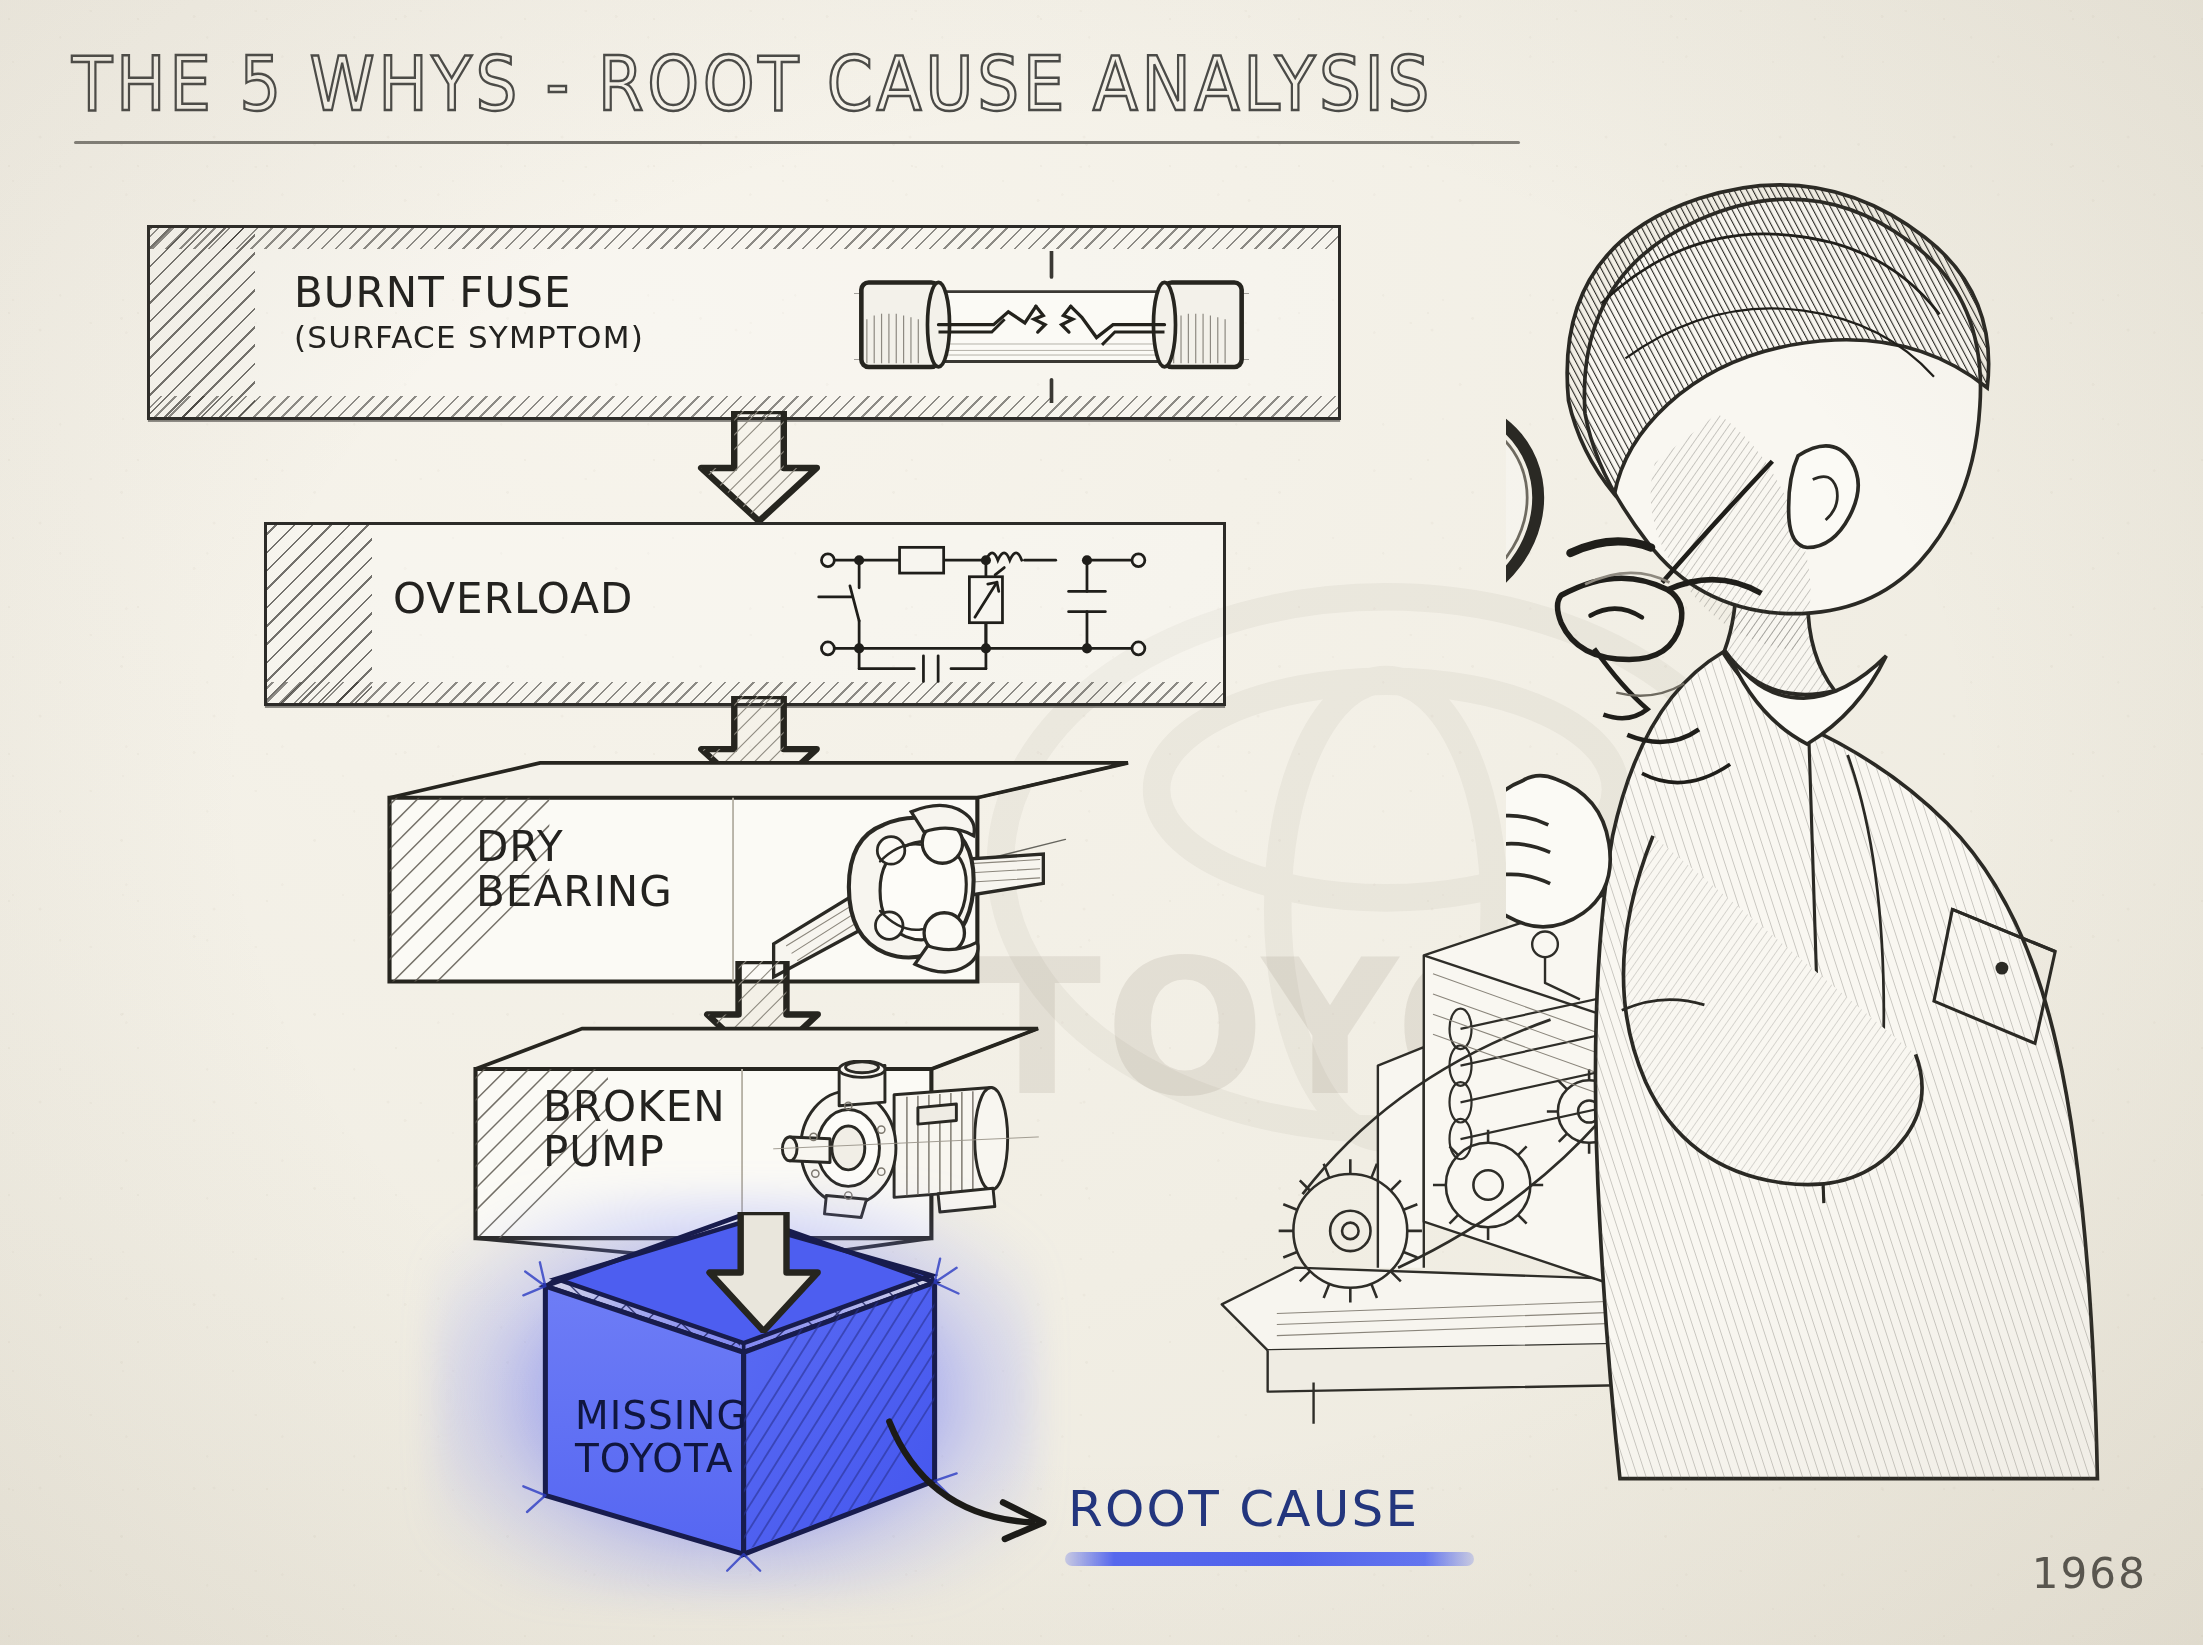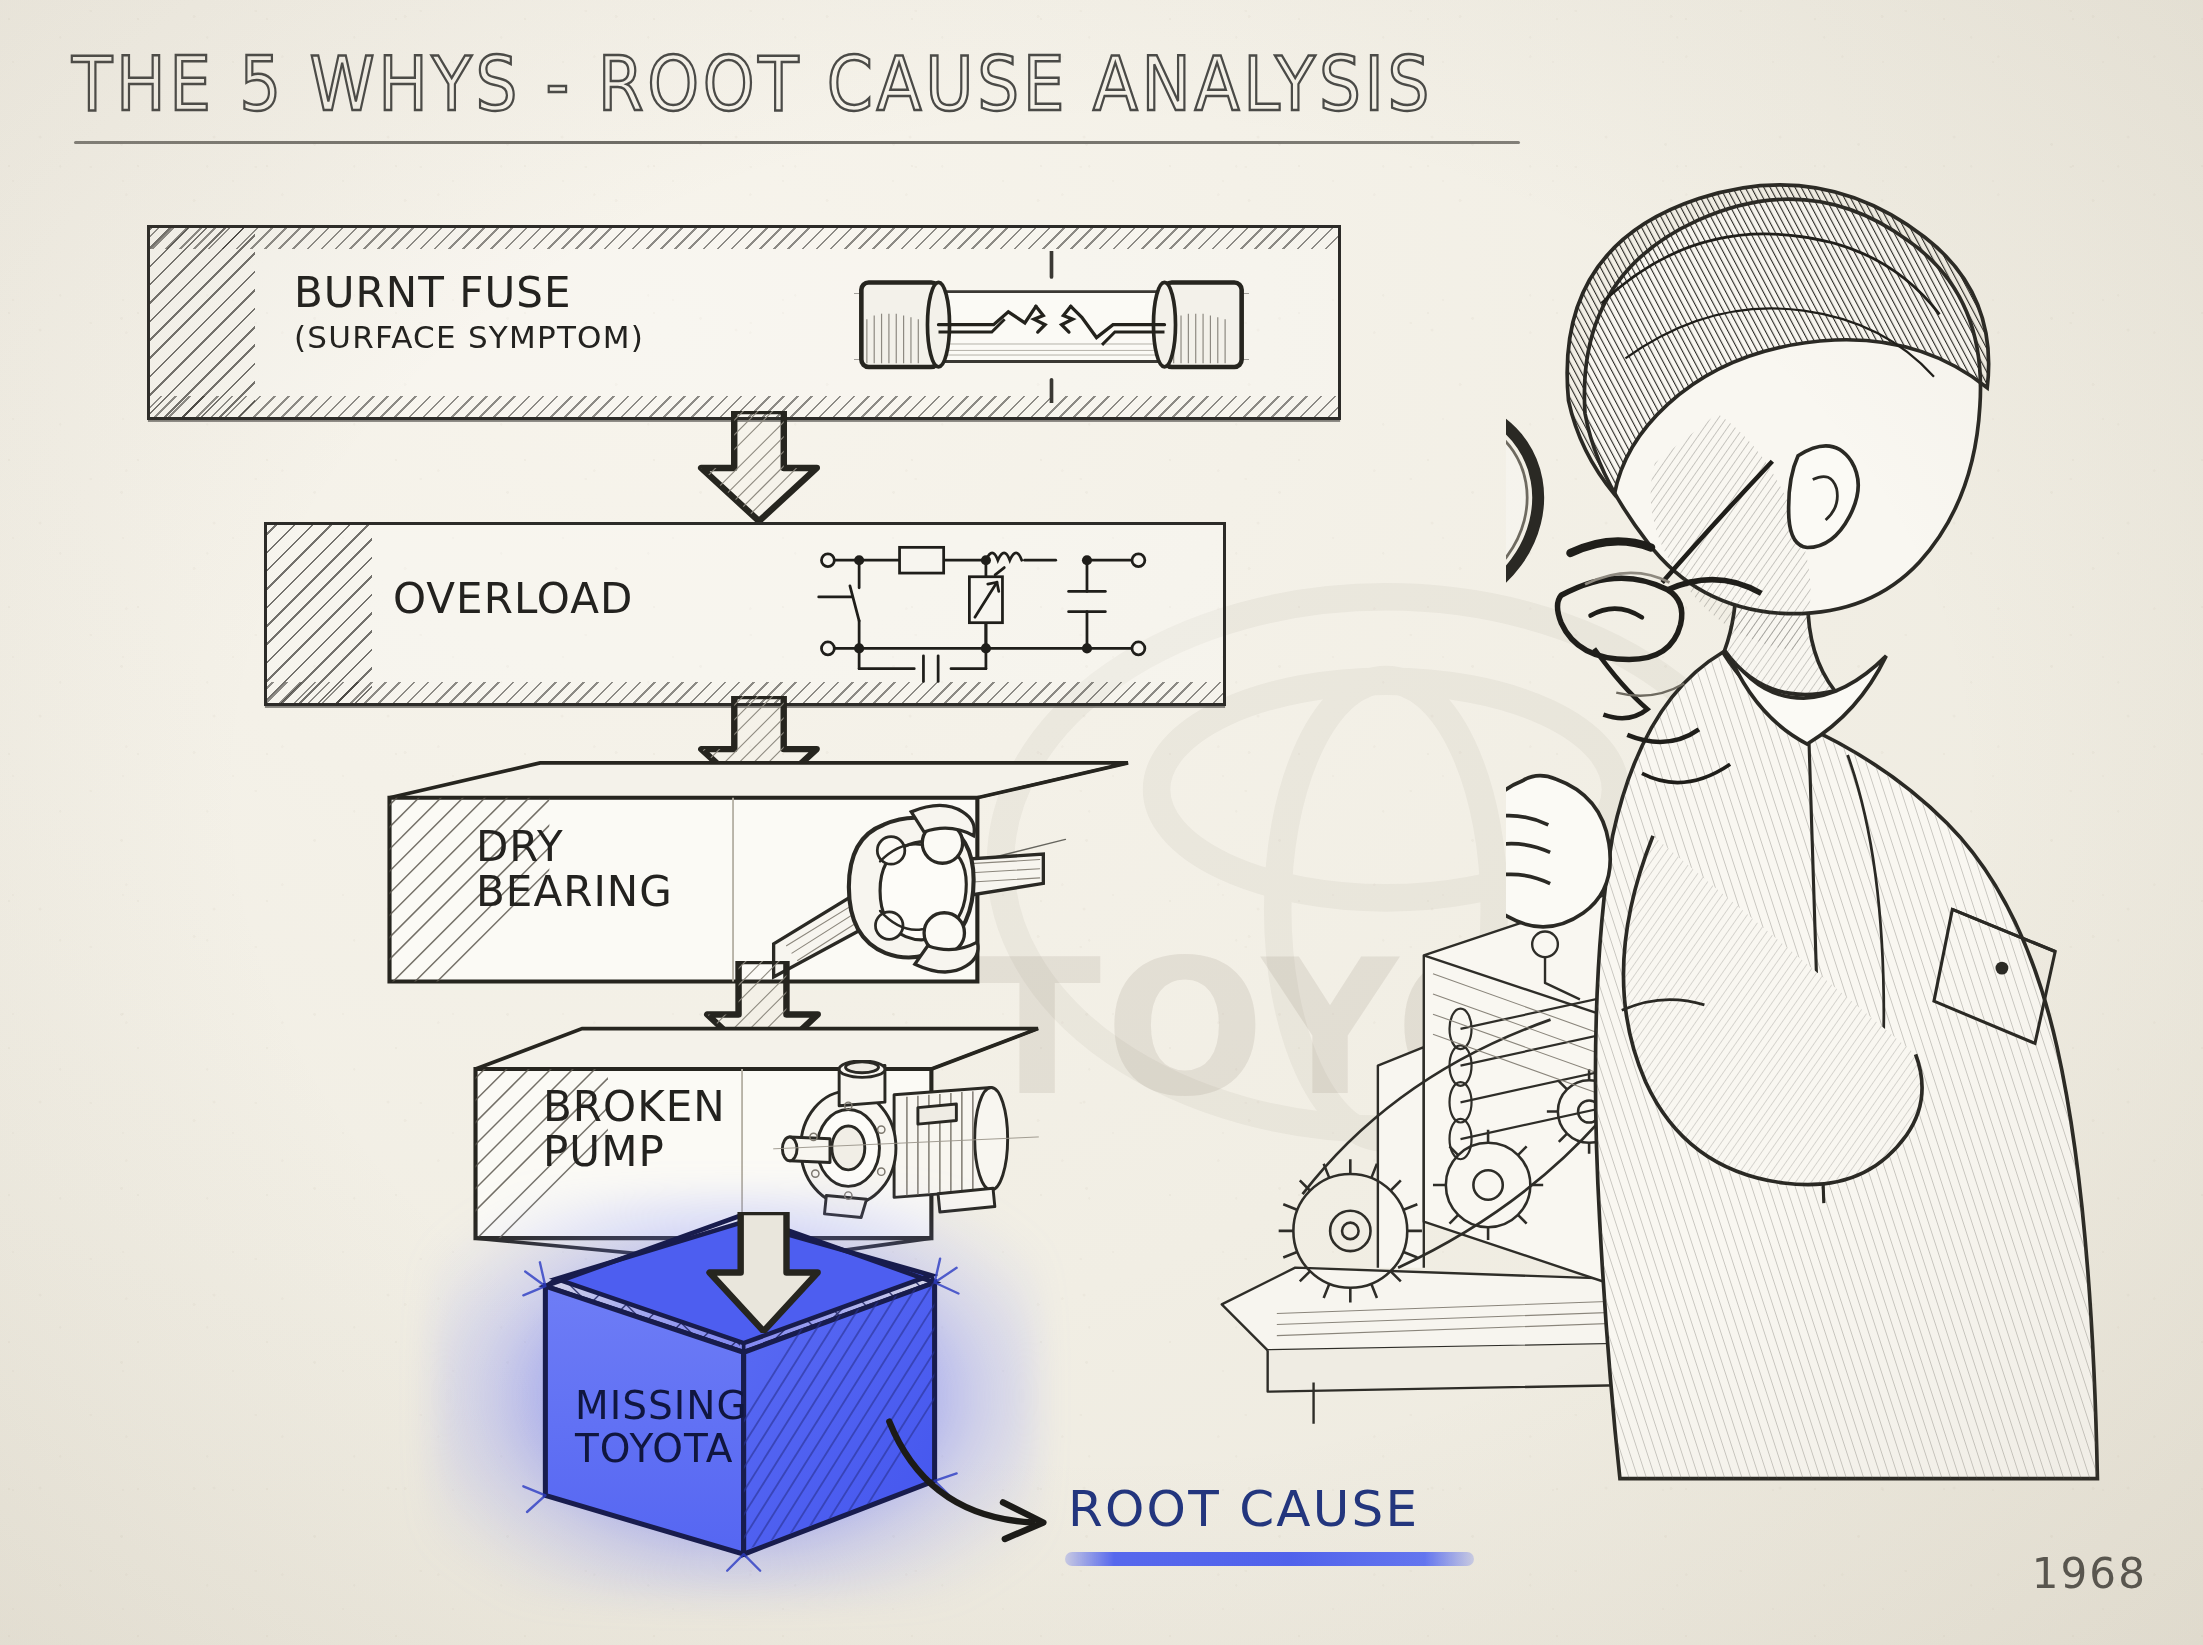--- a/index.html
+++ b/index.html
@@ -599,21 +599,21 @@
 
     <g stroke="#2c3cc4" stroke-width="2.6" opacity=".8" stroke-linecap="round">
       <path d="M32 60 l-22 -16 M32 60 l-24 10 M32 60 l-6 -26"></path>
       <path d="M456 56 l24 -16 M456 56 l26 12 M456 56 l6 -26"></path>
       <path d="M32 288 l-24 -10 M32 288 l-20 18"></path>
       <path d="M456 272 l24 -8 M456 272 l20 20"></path>
       <path d="M248 352 l-18 18 M248 352 l18 18"></path>
     </g>
   </svg>
   <div class="blabel sk" style="left:59px;top:154px;color:#10163f;line-height:1.1;">
-    <span class="l1" style="font-size:39px;">MISSING</span>
+    <span class="l1" style="font-size:39px;margin-top:10px;">MISSING</span>
     <span class="l1" style="font-size:39px;">TOYOTA</span>
   </div>
 </div>
 
 <svg style="position:absolute;left:882px;top:1414px;z-index:7;" width="220" height="129" viewBox="0 0 240 140">
   <path d="M8 8 q42 104 156 110" fill="none" stroke="#1c1b18" stroke-width="7" stroke-linecap="round"></path>
   <path d="M132 96 L176 118 L134 136" fill="none" stroke="#1c1b18" stroke-width="7" stroke-linecap="round" stroke-linejoin="round"></path>
 </svg>
 
 <div id="rootcause" class="sk">ROOT CAUSE</div>

